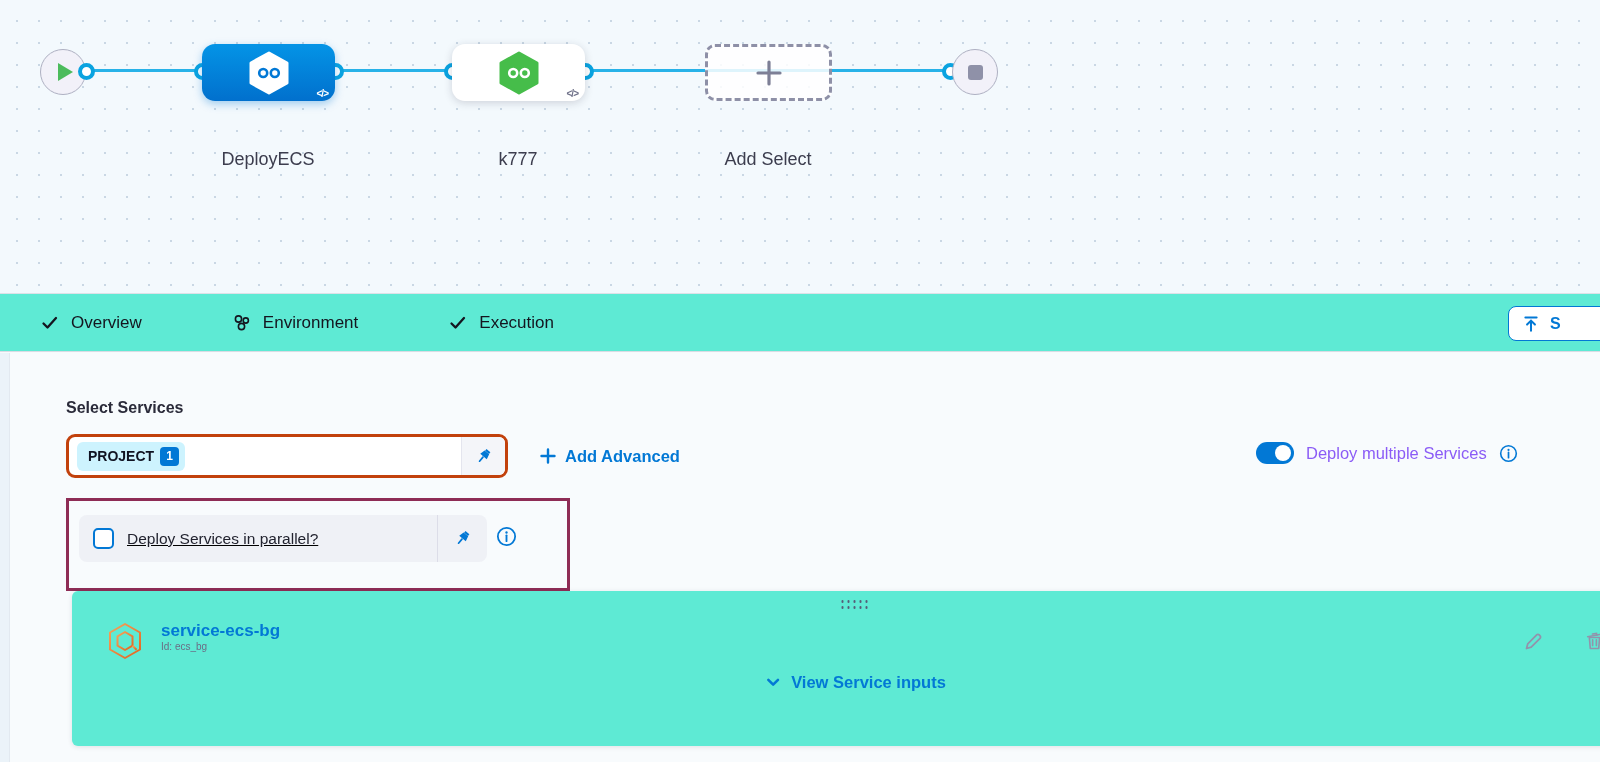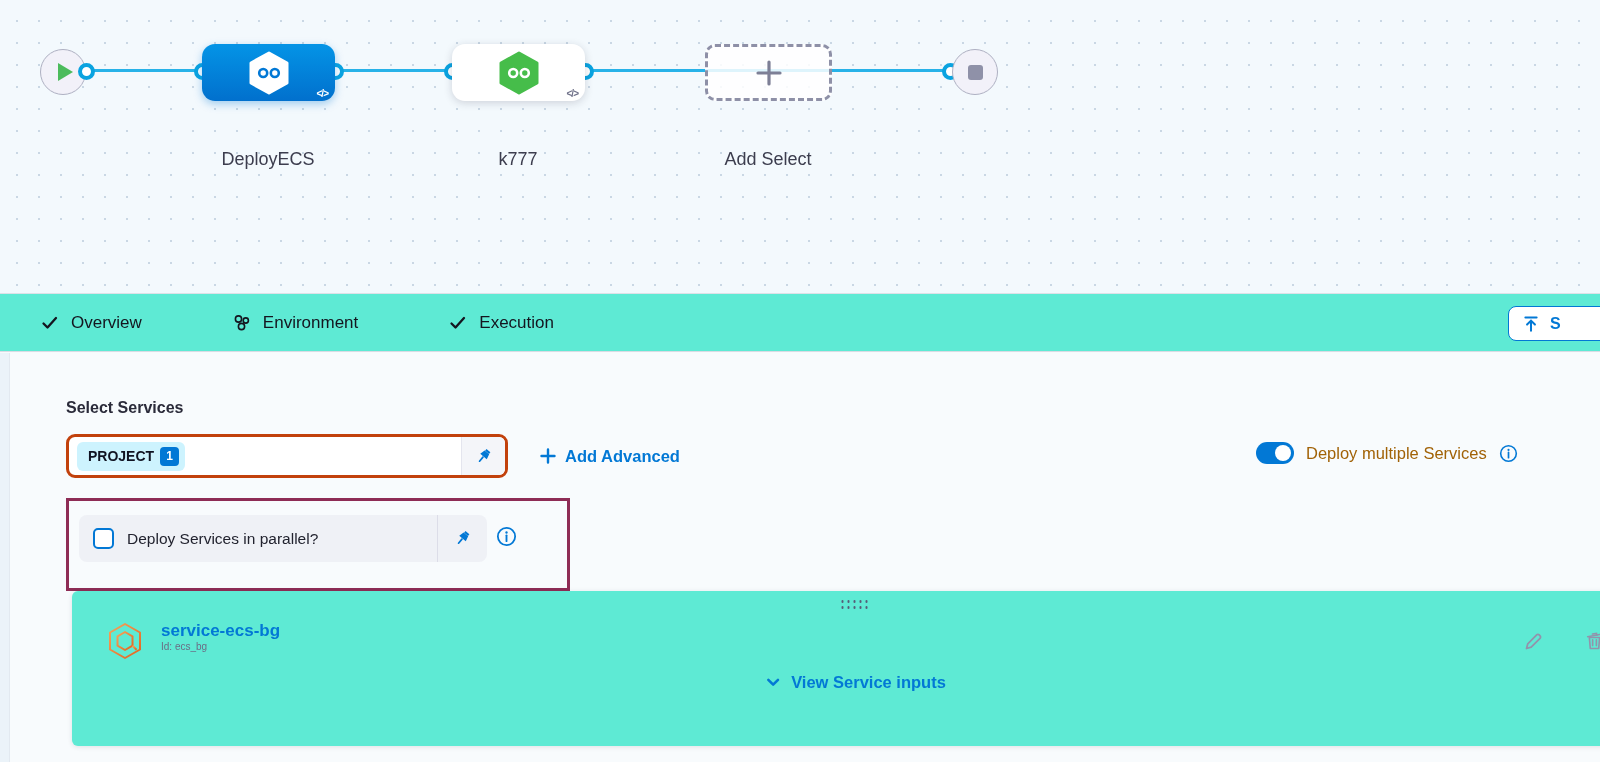--- a/index.html
+++ b/index.html
@@ -56,25 +56,25 @@
   .chip-count { background:#0278d5; color:#fff; width:19px; height:19px; border-radius:4px;
     display:flex; align-items:center; justify-content:center; font-size:12px; font-weight:700; }
   .pin-cell { width:44px; border-left:1px solid #e4e5ee; background:#f4f5f9;
     display:flex; align-items:center; justify-content:center; cursor:pointer; }
   .add-service { position:absolute; left:540px; top:88px; height:30px; display:flex; align-items:center;
     gap:9px; color:#0278d5; font-size:16.5px; font-weight:700; cursor:pointer; }
   .toggle-row { position:absolute; left:1256px; top:86px; height:28px; display:flex;
     align-items:center; gap:12px; }
   .toggle { width:38px; height:22px; border-radius:11px; background:#0278d5; position:relative; cursor:pointer; }
   .toggle .knob { position:absolute; right:3px; top:3px; width:16px; height:16px; border-radius:50%; background:#fff; }
-  .toggle-label { font-size:16.5px; color:#a16207; }
+  .toggle-label { font-size:16.5px; color:#8b5cf6; }
   .highlight-box { position:absolute; left:66px; top:145px; width:504px; height:93px;
     border:3px solid #8e2c55; pointer-events:none; }
   .checkbox-bar { position:absolute; left:79px; top:162px; width:408px; height:47px;
-    background:#eff1f6; border-radius:8px; display:flex; align-items:center; padding-left:14px; }
+    background:#eff1f6; border-radius:8px; display:flex; align-items:center; padding-left:14px;text-decoration:underline; }
   .checkbox { width:21px; height:21px; background:#fff; border:2px solid #0278d5; border-radius:5px; cursor:pointer; }
   .checkbox-label { font-size:15.5px; color:#22232f; margin-left:13px; flex:1; }
   .bar-pin { width:50px; height:100%; border-left:1px solid #dcdde8; display:flex;
     align-items:center; justify-content:center; cursor:pointer; }
   .info-after-bar { position:absolute; left:496px; top:173px; }
 
   
   .card { position:absolute; left:72px; top:238px; width:1567px; height:155px; background:#5eead4;
     border-radius:6px; box-shadow:0 1px 5px rgba(40,41,61,.12); }
   .drag-dots { position:absolute; left:50%; top:9px; transform:translateX(-50%);

